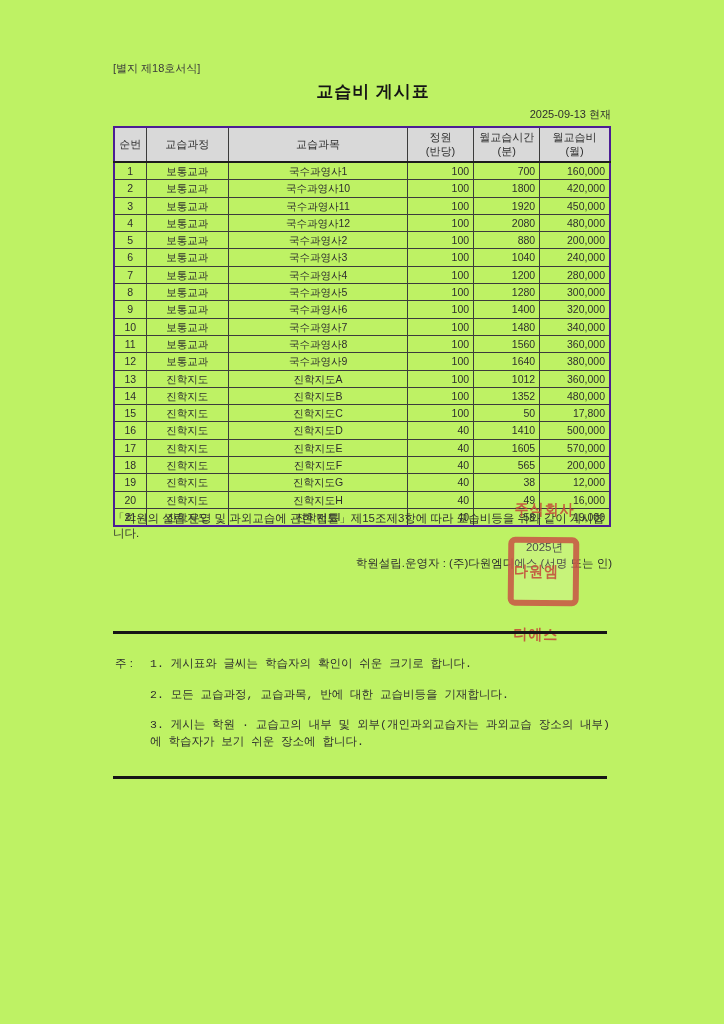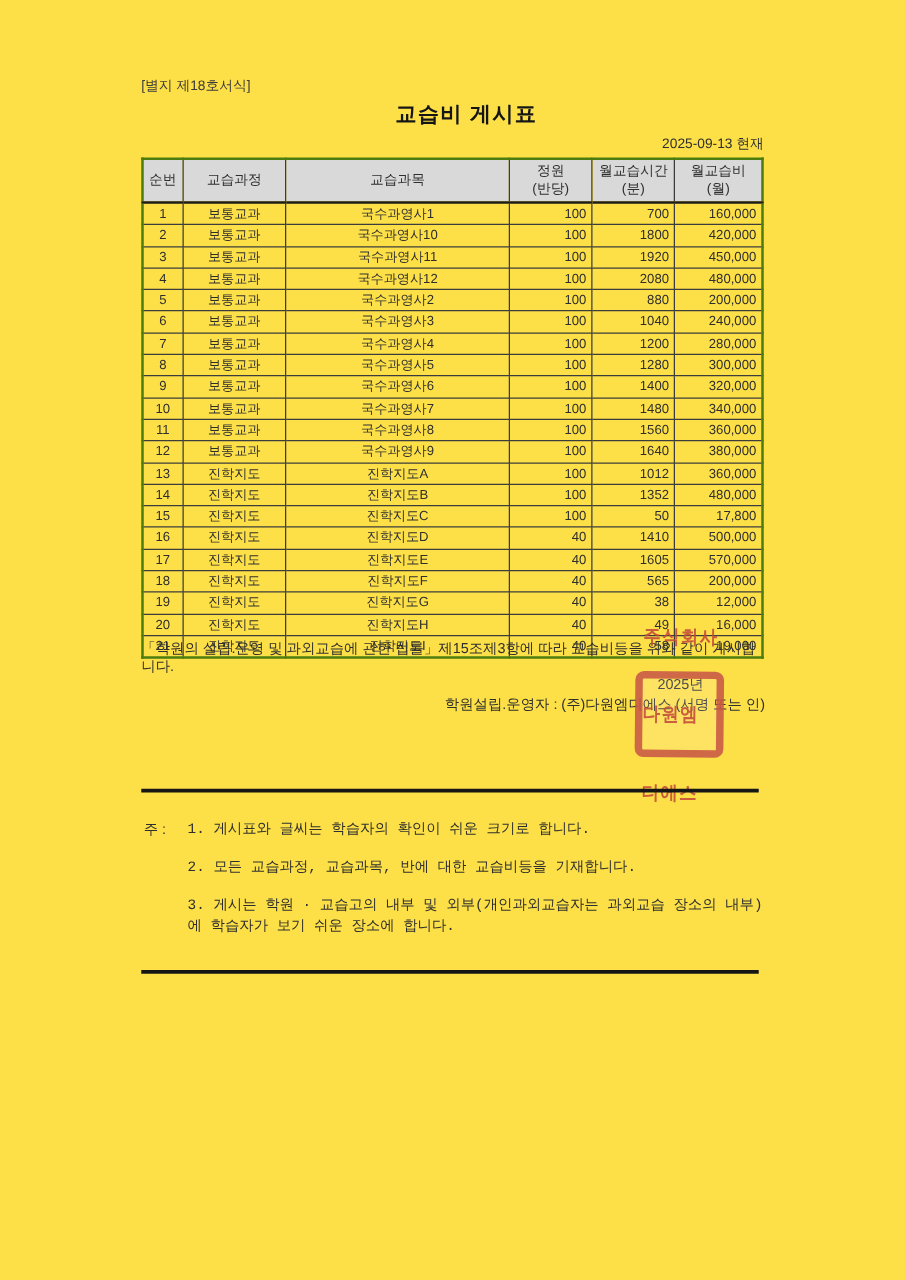--- a/index.html
+++ b/index.html
@@ -1,20 +1,20 @@
 <!DOCTYPE html>
 <html><head>
 <meta charset="utf-8">
 <style>
   html, body { margin: 0; padding: 0; background: #ffffff; }
   .page {
     position: relative;
     width: 724px;
     height: 1024px;
-    background: #fde047;
+    background: #bef264;
     font-family: "Liberation Sans", sans-serif;
     color: #3a3a3a;
     overflow: hidden;
   }
   .form-number {
     position: absolute;
     left: 113px; top: 61px;
     font-size: 11px;
     color: #3a3a3a;
   }
@@ -34,21 +34,21 @@
     right: 113px; top: 107px;
     font-size: 11px;
     color: #2e2e2e;
   }
   table.fee-table {
     position: absolute;
     left: 113px; top: 126px;
     width: 498px;
     border-collapse: collapse;
     table-layout: fixed;
-    border: 2px solid #4d7c0f;
+    border: 2px solid #4c1d95;
     font-size: 10.5px;
     color: #2e2e2e;
   }
   table.fee-table th, table.fee-table td {
     border: 1px solid #3c3c3c;
     padding: 0 4px;
     overflow: hidden;
     white-space: nowrap;
   }
   table.fee-table thead th {

